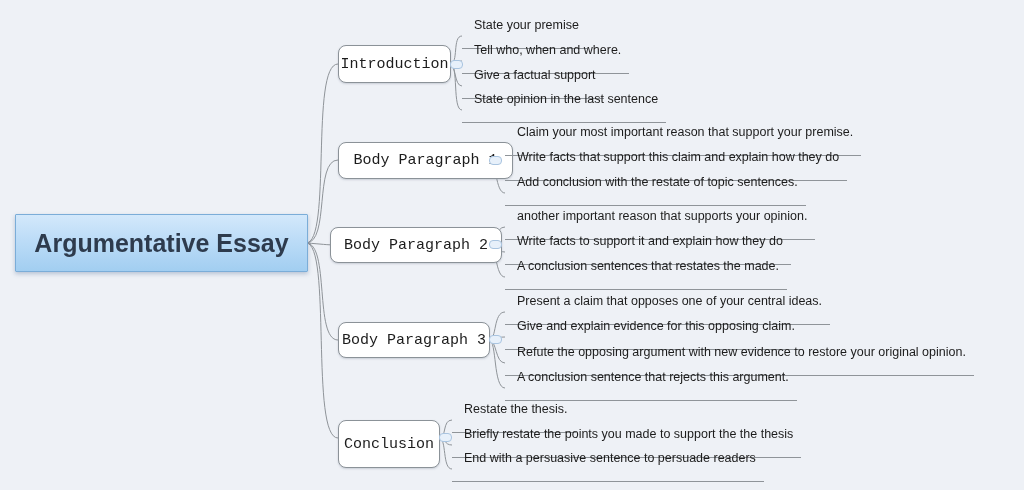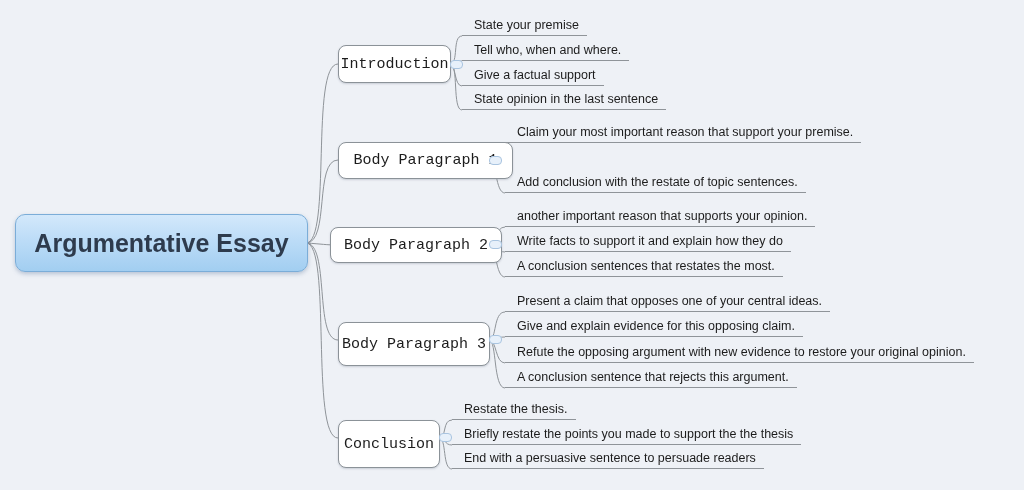--- a/index.html
+++ b/index.html
@@ -23,30 +23,30 @@
     box-shadow:0 1px 2px rgba(90,105,125,0.25);
     white-space:nowrap;
     font-family:Liberation Mono, monospace;
   }
   .root{
     position:absolute;
     box-sizing:border-box;
     left:15px;top:214px;width:293px;height:58px;
     background:linear-gradient(180deg,#d3e8fb 0%,#bcdcf7 45%,#a2cef1 100%);
     border:1px solid #7badd8;
-    border-radius:10px;
+    border-radius:1px;
     display:flex;align-items:center;justify-content:center;
     font-size:25px;font-weight:bold;color:#2e3b4d;
     box-shadow:0 2px 4px rgba(80,110,150,0.35);
     white-space:nowrap;
   }
   .leaf{
     position:absolute;
     font-size:12.5px;line-height:16px;color:#1c1c1c;
-    padding:0 8px 2px 12px;
+    padding:0 8px 15px 12px;
     border-bottom:1px solid #8f9499;
     white-space:nowrap;
   }
   .handle{
     position:absolute;
     width:13px;height:9px;
     box-sizing:border-box;
     background:#e7f0fa;
     border:1px solid #a9c4e0;
     border-radius:4px;
@@ -86,40 +86,41 @@
     <path d="M 439,438 C 447,438 442,420 452,420"></path>
     <path d="M 439,438 C 446,438 444,445 452,445"></path>
     <path d="M 439,438 C 447,438 442,469 452,469"></path>
   </svg>
 
   <div class="root">Argumentative Essay</div>
 
   <div class="node" style="left:338px;top:45px;width:113px;height:38px">Introduction</div>
   <div class="node" style="left:338px;top:142px;width:175px;height:37px">Body Paragraph 1</div>
   <div class="node" style="left:330px;top:227px;width:172px;height:36px">Body Paragraph 2</div>
-  <div class="node" style="left:338px;top:322px;width:152px;height:44px">Body Paragraph 3</div>
+  <div class="node" style="left:338px;top:322px;width:152px;height:36px">Body Paragraph 3</div>
   <div class="node" style="left:338px;top:420px;width:102px;height:48px">Conclusion</div>
 
   <div class="handle" style="left:450px;top:60px"></div>
   <div class="handle" style="left:489px;top:156px"></div>
   <div class="handle" style="left:489px;top:240px"></div>
   <div class="handle" style="left:489px;top:335px"></div>
   <div class="handle" style="left:439px;top:433px"></div>
 
   <div class="leaf" style="left:462px;top:17px">State your premise</div>
   <div class="leaf" style="left:462px;top:42px">Tell who, when and where.</div>
   <div class="leaf" style="left:462px;top:67px">Give a factual support</div>
   <div class="leaf" style="left:462px;top:91px">State opinion in the last sentence</div>
 
   <div class="leaf" style="left:505px;top:124px">Claim your most important reason that support your premise.</div>
+  <div class="leaf" style="left:505px;top:149px">Write facts that support this claim and explain how they do</div>
   <div class="leaf" style="left:505px;top:174px">Add conclusion with the restate of topic sentences.</div>
 
   <div class="leaf" style="left:505px;top:208px">another important reason that supports your opinion.</div>
   <div class="leaf" style="left:505px;top:233px">Write facts to support it and explain how they do</div>
-  <div class="leaf" style="left:505px;top:258px">A conclusion sentences that restates the most.</div>
+  <div class="leaf" style="left:505px;top:258px">A conclusion sentences that restates the made.</div>
 
   <div class="leaf" style="left:505px;top:293px">Present a claim that opposes one of your central ideas.</div>
   <div class="leaf" style="left:505px;top:318px">Give and explain evidence for this opposing claim.</div>
   <div class="leaf" style="left:505px;top:344px">Refute the opposing argument with new evidence to restore your original opinion.</div>
   <div class="leaf" style="left:505px;top:369px">A conclusion sentence that rejects this argument.</div>
 
   <div class="leaf" style="left:452px;top:401px">Restate the thesis.</div>
   <div class="leaf" style="left:452px;top:426px">Briefly restate the points you made to support the the thesis</div>
   <div class="leaf" style="left:452px;top:450px">End with a persuasive sentence to persuade readers</div>
 

